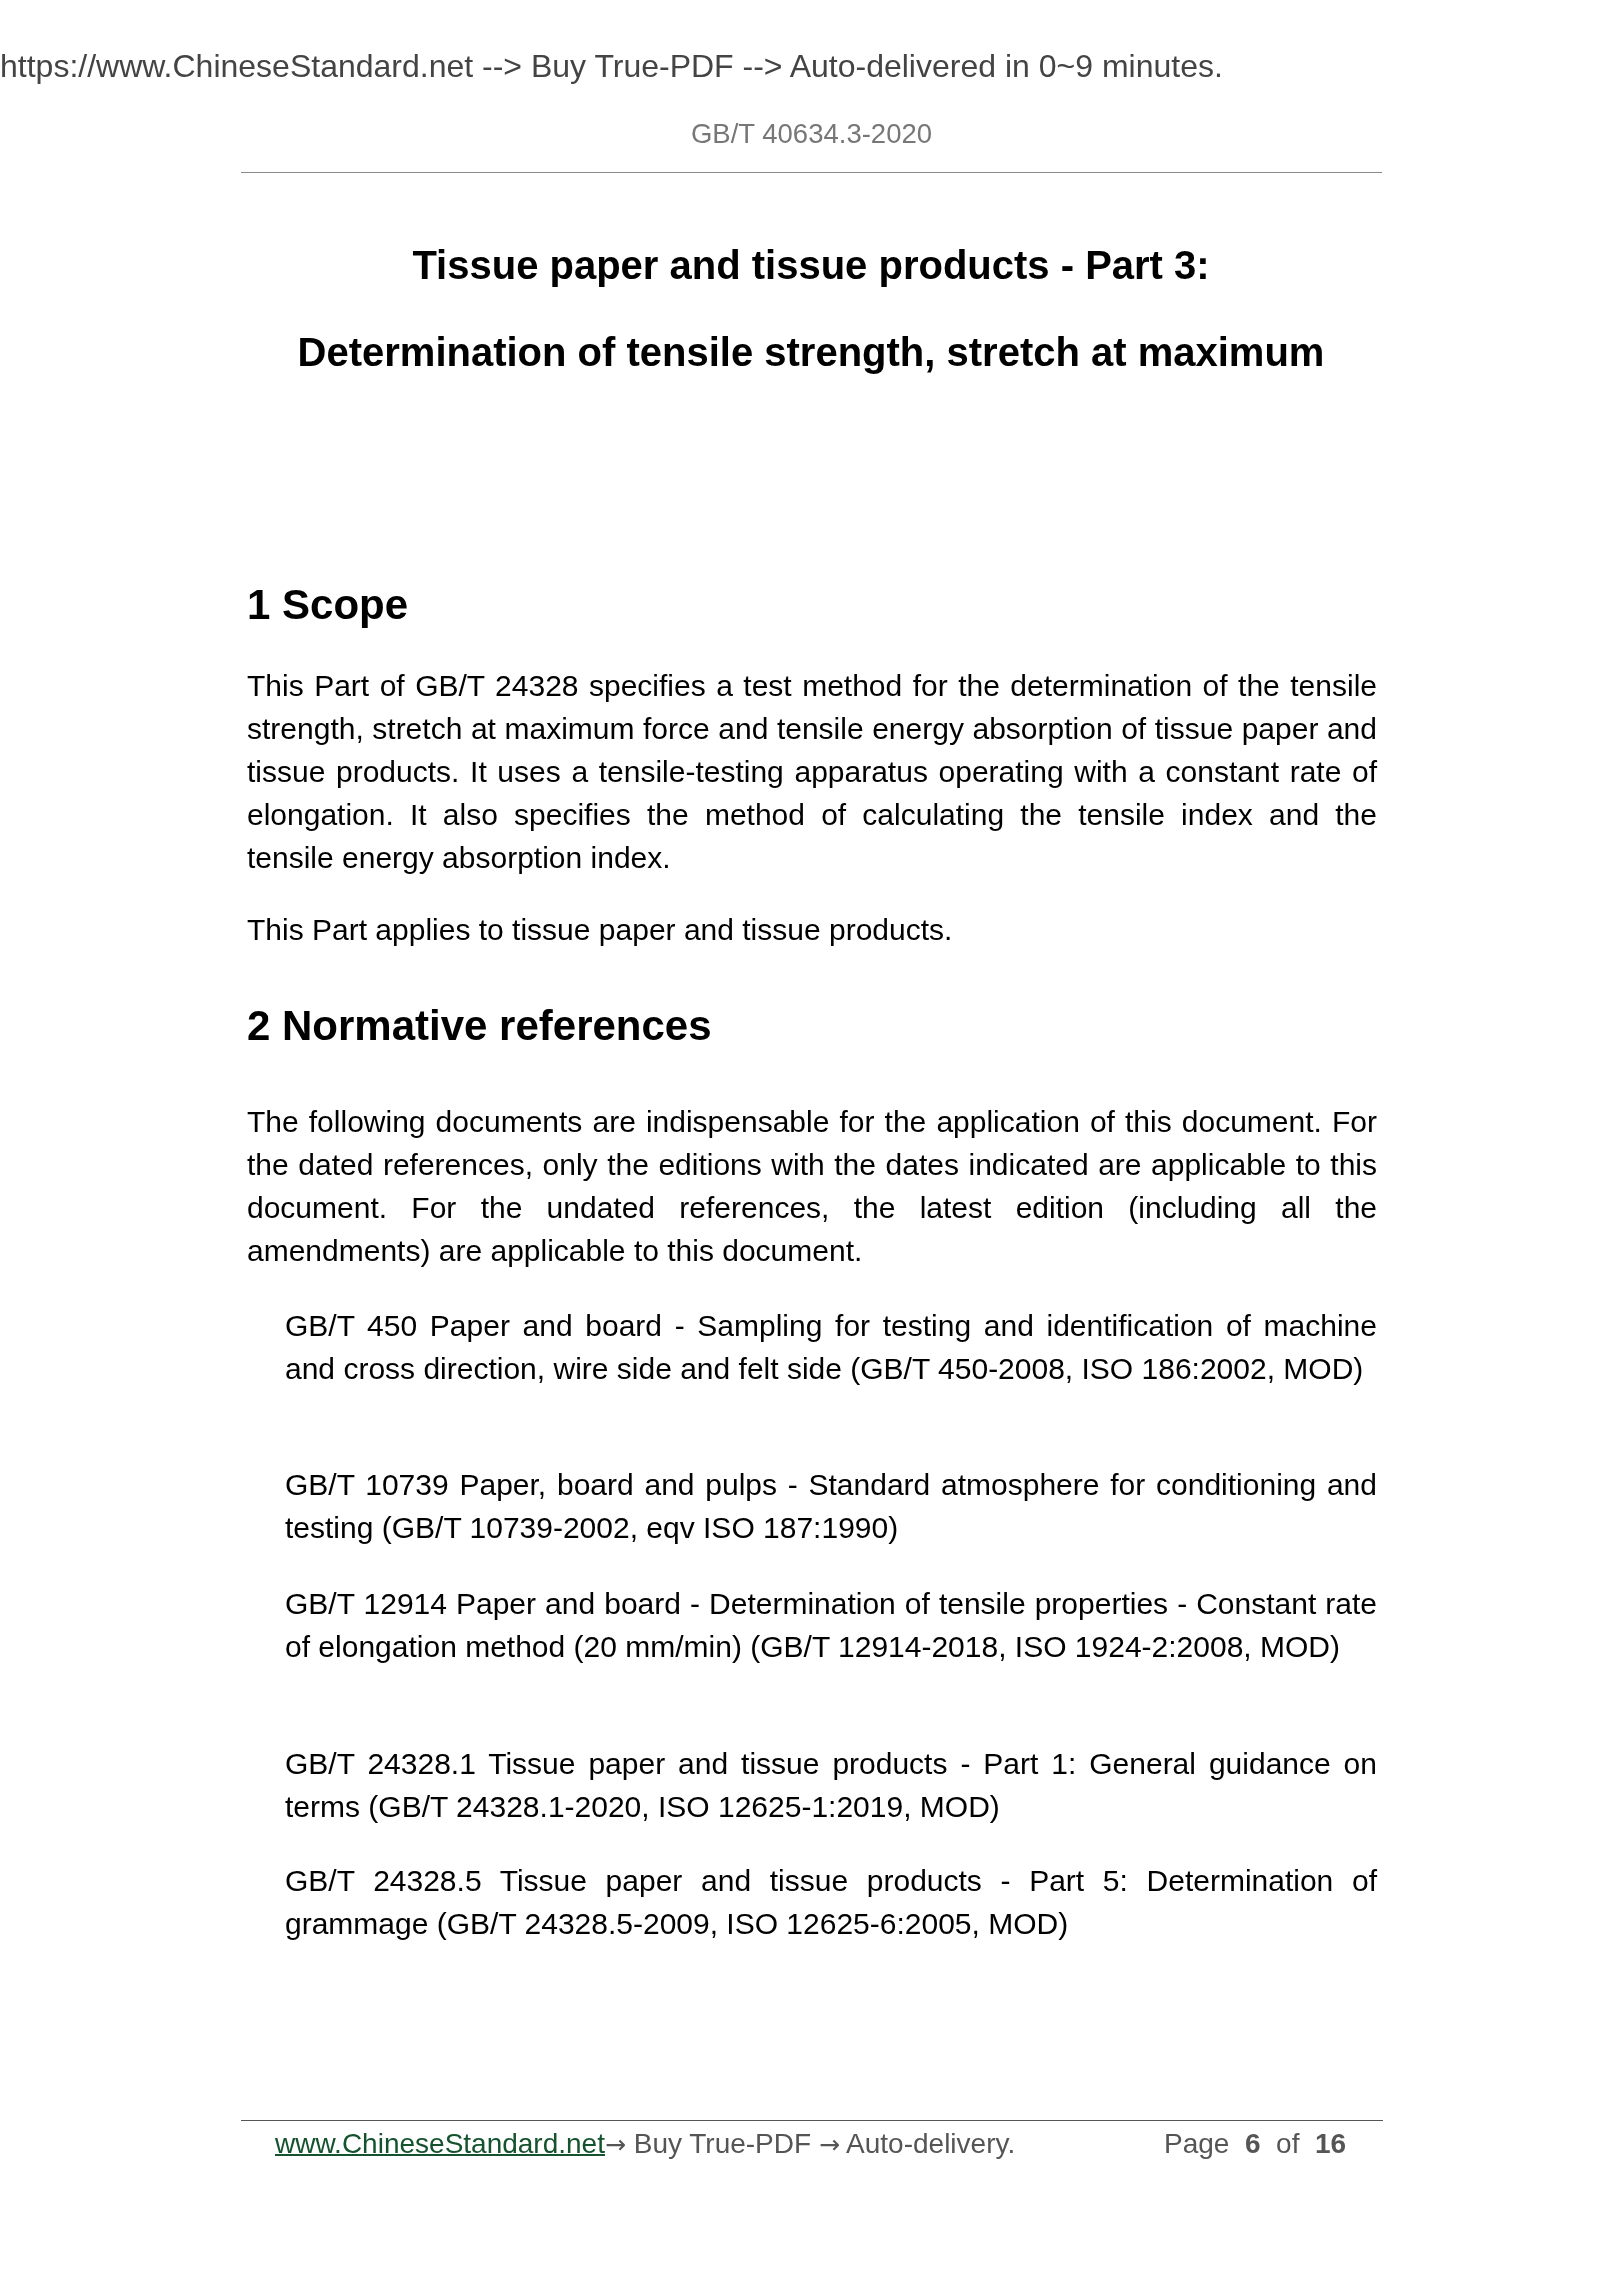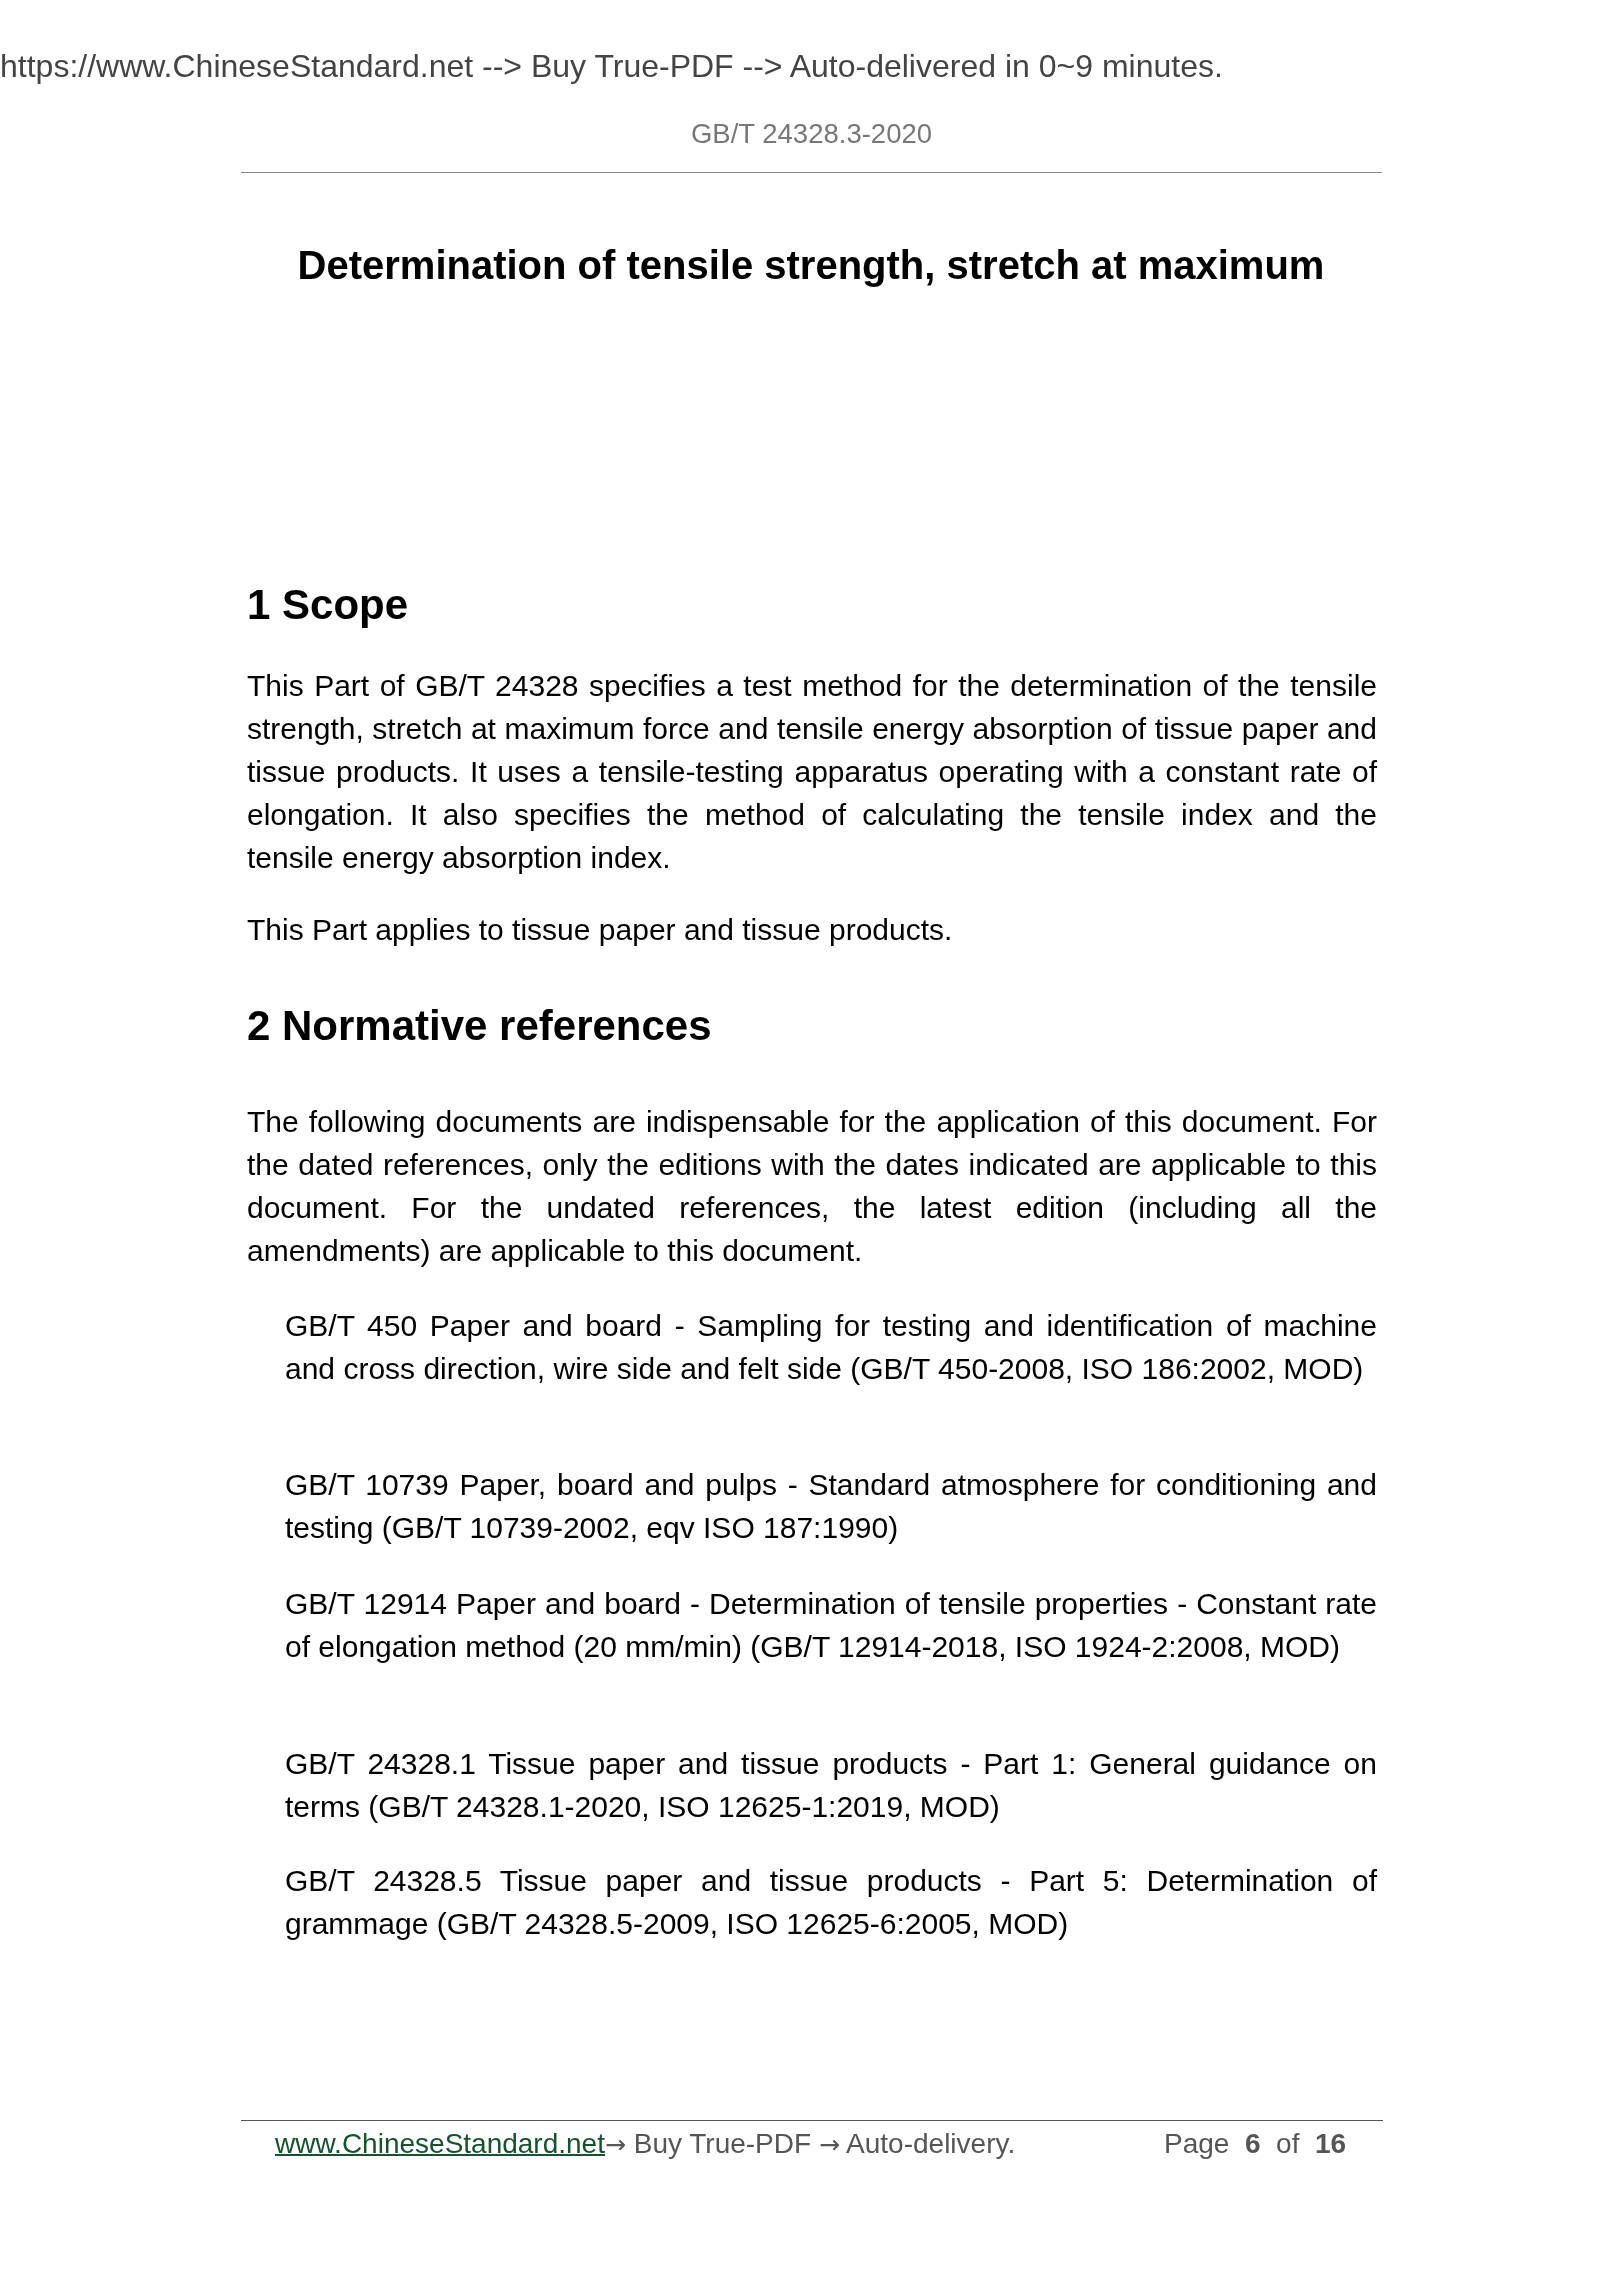--- a/index.html
+++ b/index.html
@@ -114,24 +114,25 @@
     top: 0;
   }
   .footer .page-info b { font-weight: bold; }
   .arrow { font-family: "DejaVu Sans", sans-serif; font-size: 25px; }
 </style>
 </head>
 <body>
 
 <div class="page-top-banner">https://www.ChineseStandard.net --&gt; Buy True-PDF --&gt; Auto-delivered in 0~9 minutes.</div>
 
-<div class="doc-code">GB/T 24328.3-2020</div>
+<div class="doc-code">GB/T 40634.3-2020</div>
 <div class="header-rule"></div>
 
 <h1 class="title">
+  <div>Tissue paper and tissue products - Part 3:</div>
   <div>Determination of tensile strength, stretch at maximum</div>
 </h1>
 
 <div class="content">
   <h2 class="h1" style="top:564px;margin-top:16px;">1 Scope</h2>
 
   <p class="para last-left" style="top:664px;">This Part of GB/T 24328 specifies a test method for the determination of the tensile strength, stretch at maximum force and tensile energy absorption of tissue paper and tissue products. It uses a tensile-testing apparatus operating with a constant rate of elongation. It also specifies the method of calculating the tensile index and the tensile energy absorption index.</p>
 
   <p class="para last-left" style="top:908px;">This Part applies to tissue paper and tissue products.</p>
 

